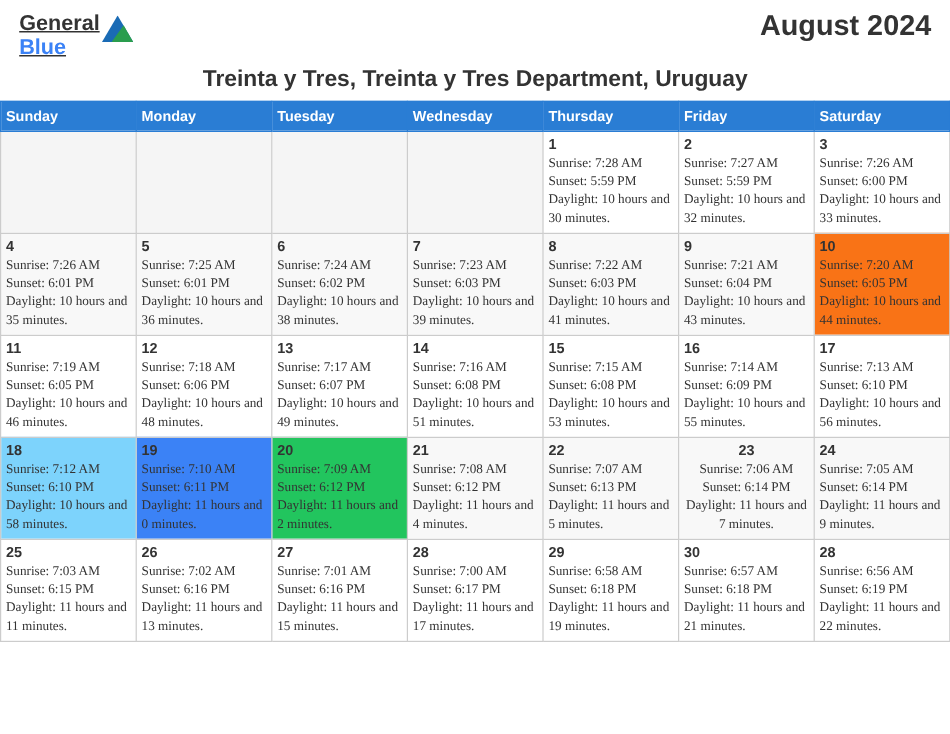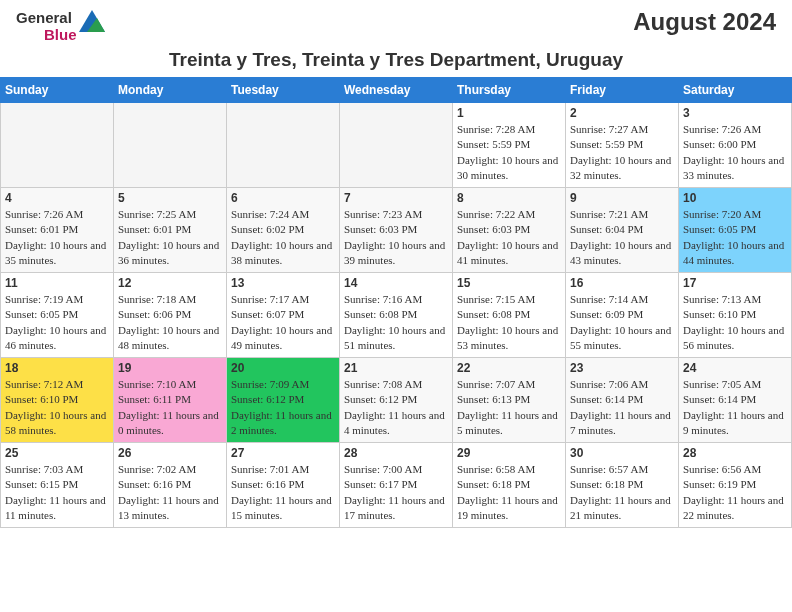--- a/index.html
+++ b/index.html
@@ -1,23 +1,23 @@
 <!DOCTYPE html>
 <html><head>
   <meta charset="utf-8">
   <style>
     * { box-sizing: border-box; margin: 0; padding: 0; }
     body { font-family: Arial, sans-serif; background: #fff; width: 792px; min-height: 612px; }
     
     .header { padding: 10px 16px 4px 16px; display: flex; align-items: flex-start; justify-content: space-between; }
     
     .logo { display: flex; align-items: center; gap: 0; }
-    .logo-text { font-size: 15px; font-weight: bold; line-height: 1.1; }
+    .logo-text { font-size: 18px; font-weight: bold; line-height: 1.1; text-decoration: underline; }
     .logo-general { color: #333; }
-    .logo-blue { color: #be185d; margin-left: 28px; }
+    .logo-blue { color: #3b82f6; }
     
     .month-title { font-size: 24px; font-weight: bold; color: #333; text-align: right; line-height: 1; }
     
     .subtitle { text-align: center; font-size: 19px; font-weight: bold; color: #333; padding: 2px 0 6px 0; }
     
     .calendar { width: 100%; border-collapse: collapse; margin: 0; }
     
     .calendar th {
       background: #2a7dd4;
       color: #fff;
@@ -119,21 +119,21 @@
             <div class="day-info">Sunrise: 7:23 AM<br>Sunset: 6:03 PM<br>Daylight: 10 hours and 39 minutes.</div>
           </td>
           <td style="background: rgb(248, 248, 248);">
             <div class="day-num">8</div>
             <div class="day-info">Sunrise: 7:22 AM<br>Sunset: 6:03 PM<br>Daylight: 10 hours and 41 minutes.</div>
           </td>
           <td style="background: rgb(248, 248, 248);">
             <div class="day-num">9</div>
             <div class="day-info">Sunrise: 7:21 AM<br>Sunset: 6:04 PM<br>Daylight: 10 hours and 43 minutes.</div>
           </td>
-          <td style="background: #7dd3fc;">
+          <td style="background: #f97316;">
             <div class="day-num">10</div>
             <div class="day-info">Sunrise: 7:20 AM<br>Sunset: 6:05 PM<br>Daylight: 10 hours and 44 minutes.</div>
           </td>
         </tr>
         <tr class="week-row">
           <td>
             <div class="day-num">11</div>
             <div class="day-info">Sunrise: 7:19 AM<br>Sunset: 6:05 PM<br>Daylight: 10 hours and 46 minutes.</div>
           </td>
           <td>
@@ -155,41 +155,41 @@
           <td>
             <div class="day-num">16</div>
             <div class="day-info">Sunrise: 7:14 AM<br>Sunset: 6:09 PM<br>Daylight: 10 hours and 55 minutes.</div>
           </td>
           <td>
             <div class="day-num">17</div>
             <div class="day-info">Sunrise: 7:13 AM<br>Sunset: 6:10 PM<br>Daylight: 10 hours and 56 minutes.</div>
           </td>
         </tr>
         <tr class="week-row">
-          <td style="background: #fde047;">
+          <td style="background: #7dd3fc;">
             <div class="day-num">18</div>
             <div class="day-info">Sunrise: 7:12 AM<br>Sunset: 6:10 PM<br>Daylight: 10 hours and 58 minutes.</div>
           </td>
-          <td style="background: #f9a8d4;">
+          <td style="background: #3b82f6;">
             <div class="day-num">19</div>
             <div class="day-info">Sunrise: 7:10 AM<br>Sunset: 6:11 PM<br>Daylight: 11 hours and 0 minutes.</div>
           </td>
           <td style="background: #22c55e;">
             <div class="day-num">20</div>
             <div class="day-info">Sunrise: 7:09 AM<br>Sunset: 6:12 PM<br>Daylight: 11 hours and 2 minutes.</div>
           </td>
           <td style="background: rgb(248, 248, 248);">
             <div class="day-num">21</div>
             <div class="day-info">Sunrise: 7:08 AM<br>Sunset: 6:12 PM<br>Daylight: 11 hours and 4 minutes.</div>
           </td>
           <td style="background: rgb(248, 248, 248);">
             <div class="day-num">22</div>
             <div class="day-info">Sunrise: 7:07 AM<br>Sunset: 6:13 PM<br>Daylight: 11 hours and 5 minutes.</div>
           </td>
-          <td style="background: rgb(248, 248, 248);">
+          <td style="background: rgb(248, 248, 248); text-align: center;">
             <div class="day-num">23</div>
             <div class="day-info">Sunrise: 7:06 AM<br>Sunset: 6:14 PM<br>Daylight: 11 hours and 7 minutes.</div>
           </td>
           <td style="background: rgb(248, 248, 248);">
             <div class="day-num">24</div>
             <div class="day-info">Sunrise: 7:05 AM<br>Sunset: 6:14 PM<br>Daylight: 11 hours and 9 minutes.</div>
           </td>
         </tr>
         <tr class="week-row">
           <td>

